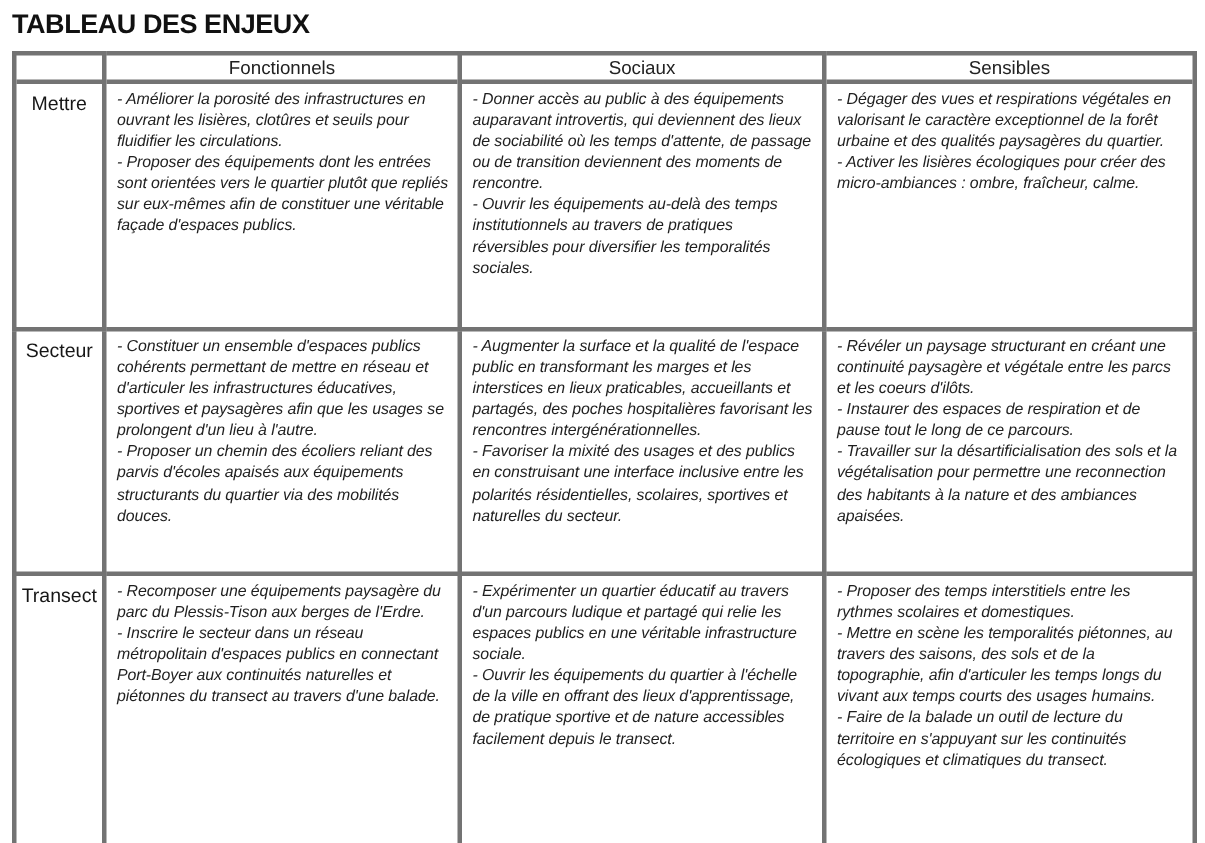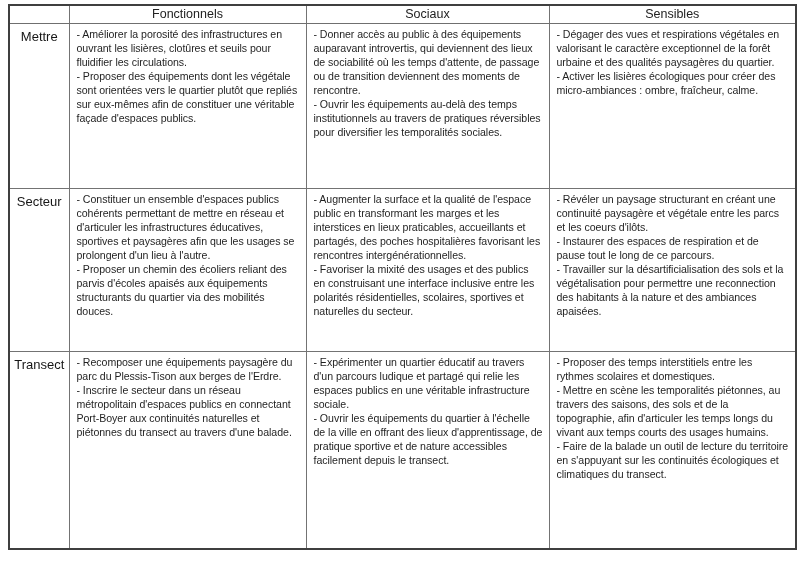--- a/index.html
+++ b/index.html
@@ -23,21 +23,21 @@
     color: #111;
   }
   table.enjeux {
     border-collapse: collapse;
     table-layout: fixed;
     width: 787px;
     border: 2px solid #3f3f3f;
   }
   table.enjeux th,
   table.enjeux td {
-    border: 1px solid #737373;
+    border: 3px solid #737373;
     vertical-align: top;
     box-sizing: border-box;
   }
   tr.header-row th {
     height: 18px;
     font-weight: normal;
     font-size: 12.5px;
     text-align: center;
     vertical-align: middle;
     padding: 1px 2px;
@@ -49,36 +49,38 @@
     font-size: 13px;
     padding-top: 5px;
     color: #161616;
   }
   td.cell {
     padding: 3px 6px 3px 7px;
     font-size: 10.6px;
     line-height: 1.33;
     letter-spacing: -0.05px;
     color: #1f1f1f;
+    font-style: italic;
   }
   td.cell p.cell-item {
     margin: 0;
   }
   tr.row-impact   { height: 165px; }
   tr.row-secteur  { height: 163px; }
   tr.row-transect { height: 198px; }
   col.c-label { width: 60px; }
   col.c-fonc  { width: 237px; }
   col.c-soc   { width: 243px; }
   col.c-sens  { width: 247px; }
 </style>
 </head>
 <body>
 
 <div class="page">
+  <h1 class="title">TABLEAU DES ENJEUX</h1>
 
   <table class="enjeux">
     <colgroup>
       <col class="c-label">
         <col class="c-fonc">
         <col class="c-soc">
         <col class="c-sens">
     </colgroup>
     <thead>
       <tr class="header-row">
@@ -86,21 +88,21 @@
         <th>Fonctionnels</th>
         <th>Sociaux</th>
         <th>Sensibles</th>
       </tr>
     </thead>
     <tbody>
       <tr class="row-impact">
         <td class="rowlabel">Mettre</td>
         <td class="cell">
             <p class="cell-item">- Améliorer la porosité des infrastructures en ouvrant les lisières, clotûres et seuils pour fluidifier les circulations.</p>
-            <p class="cell-item">- Proposer des équipements dont les végétale sont orientées vers le quartier plutôt que repliés sur eux-mêmes afin de constituer une véritable façade d'espaces publics.</p>
+            <p class="cell-item">- Proposer des équipements dont les entrées sont orientées vers le quartier plutôt que repliés sur eux-mêmes afin de constituer une véritable façade d'espaces publics.</p>
           </td>
         <td class="cell">
             <p class="cell-item">- Donner accès au public à des équipements auparavant introvertis, qui deviennent des lieux de sociabilité où les temps d'attente, de passage ou de transition deviennent des moments de rencontre.</p>
             <p class="cell-item">- Ouvrir les équipements au-delà des temps institutionnels au travers de pratiques réversibles pour diversifier les temporalités sociales.</p>
           </td>
         <td class="cell">
             <p class="cell-item">- Dégager des vues et respirations végétales en valorisant le caractère exceptionnel de la forêt urbaine et des qualités paysagères du quartier.</p>
             <p class="cell-item">- Activer les lisières écologiques pour créer des micro-ambiances : ombre, fraîcheur, calme.</p>
           </td>
       </tr>

